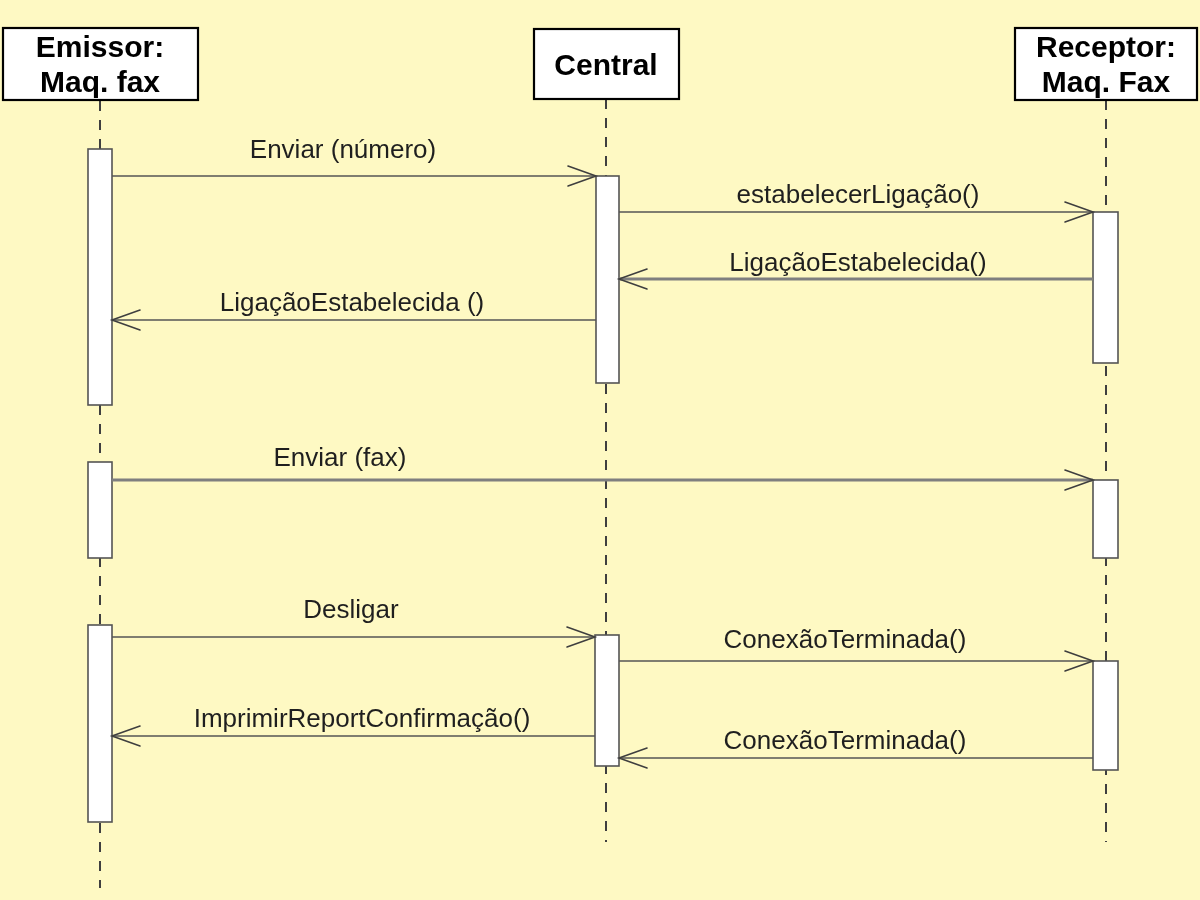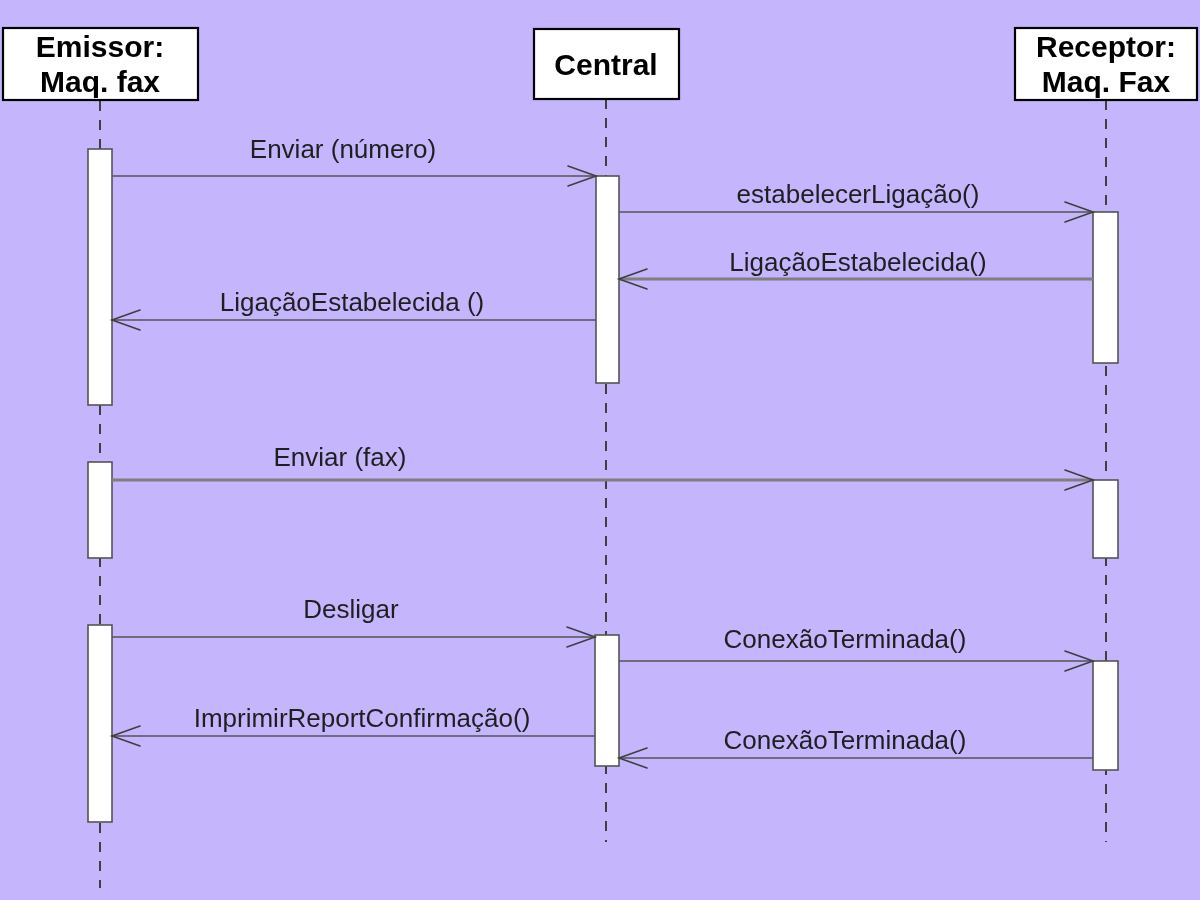--- a/index.html
+++ b/index.html
@@ -4,21 +4,21 @@
 <style>
   html, body {
     margin: 0;
     padding: 0;
     background: #ffffff;
   }
   .stage {
     position: relative;
     width: 1200px;
     height: 900px;
-    background: #c4b5fd;
+    background: #fef9c3;
     overflow: hidden;
     text-decoration: underline;
   }
   svg { display: block; }
   .actor-box {
     fill: #ffffff;
     stroke: #000000;
     stroke-width: 2.2;
   }
   .actor-text {

